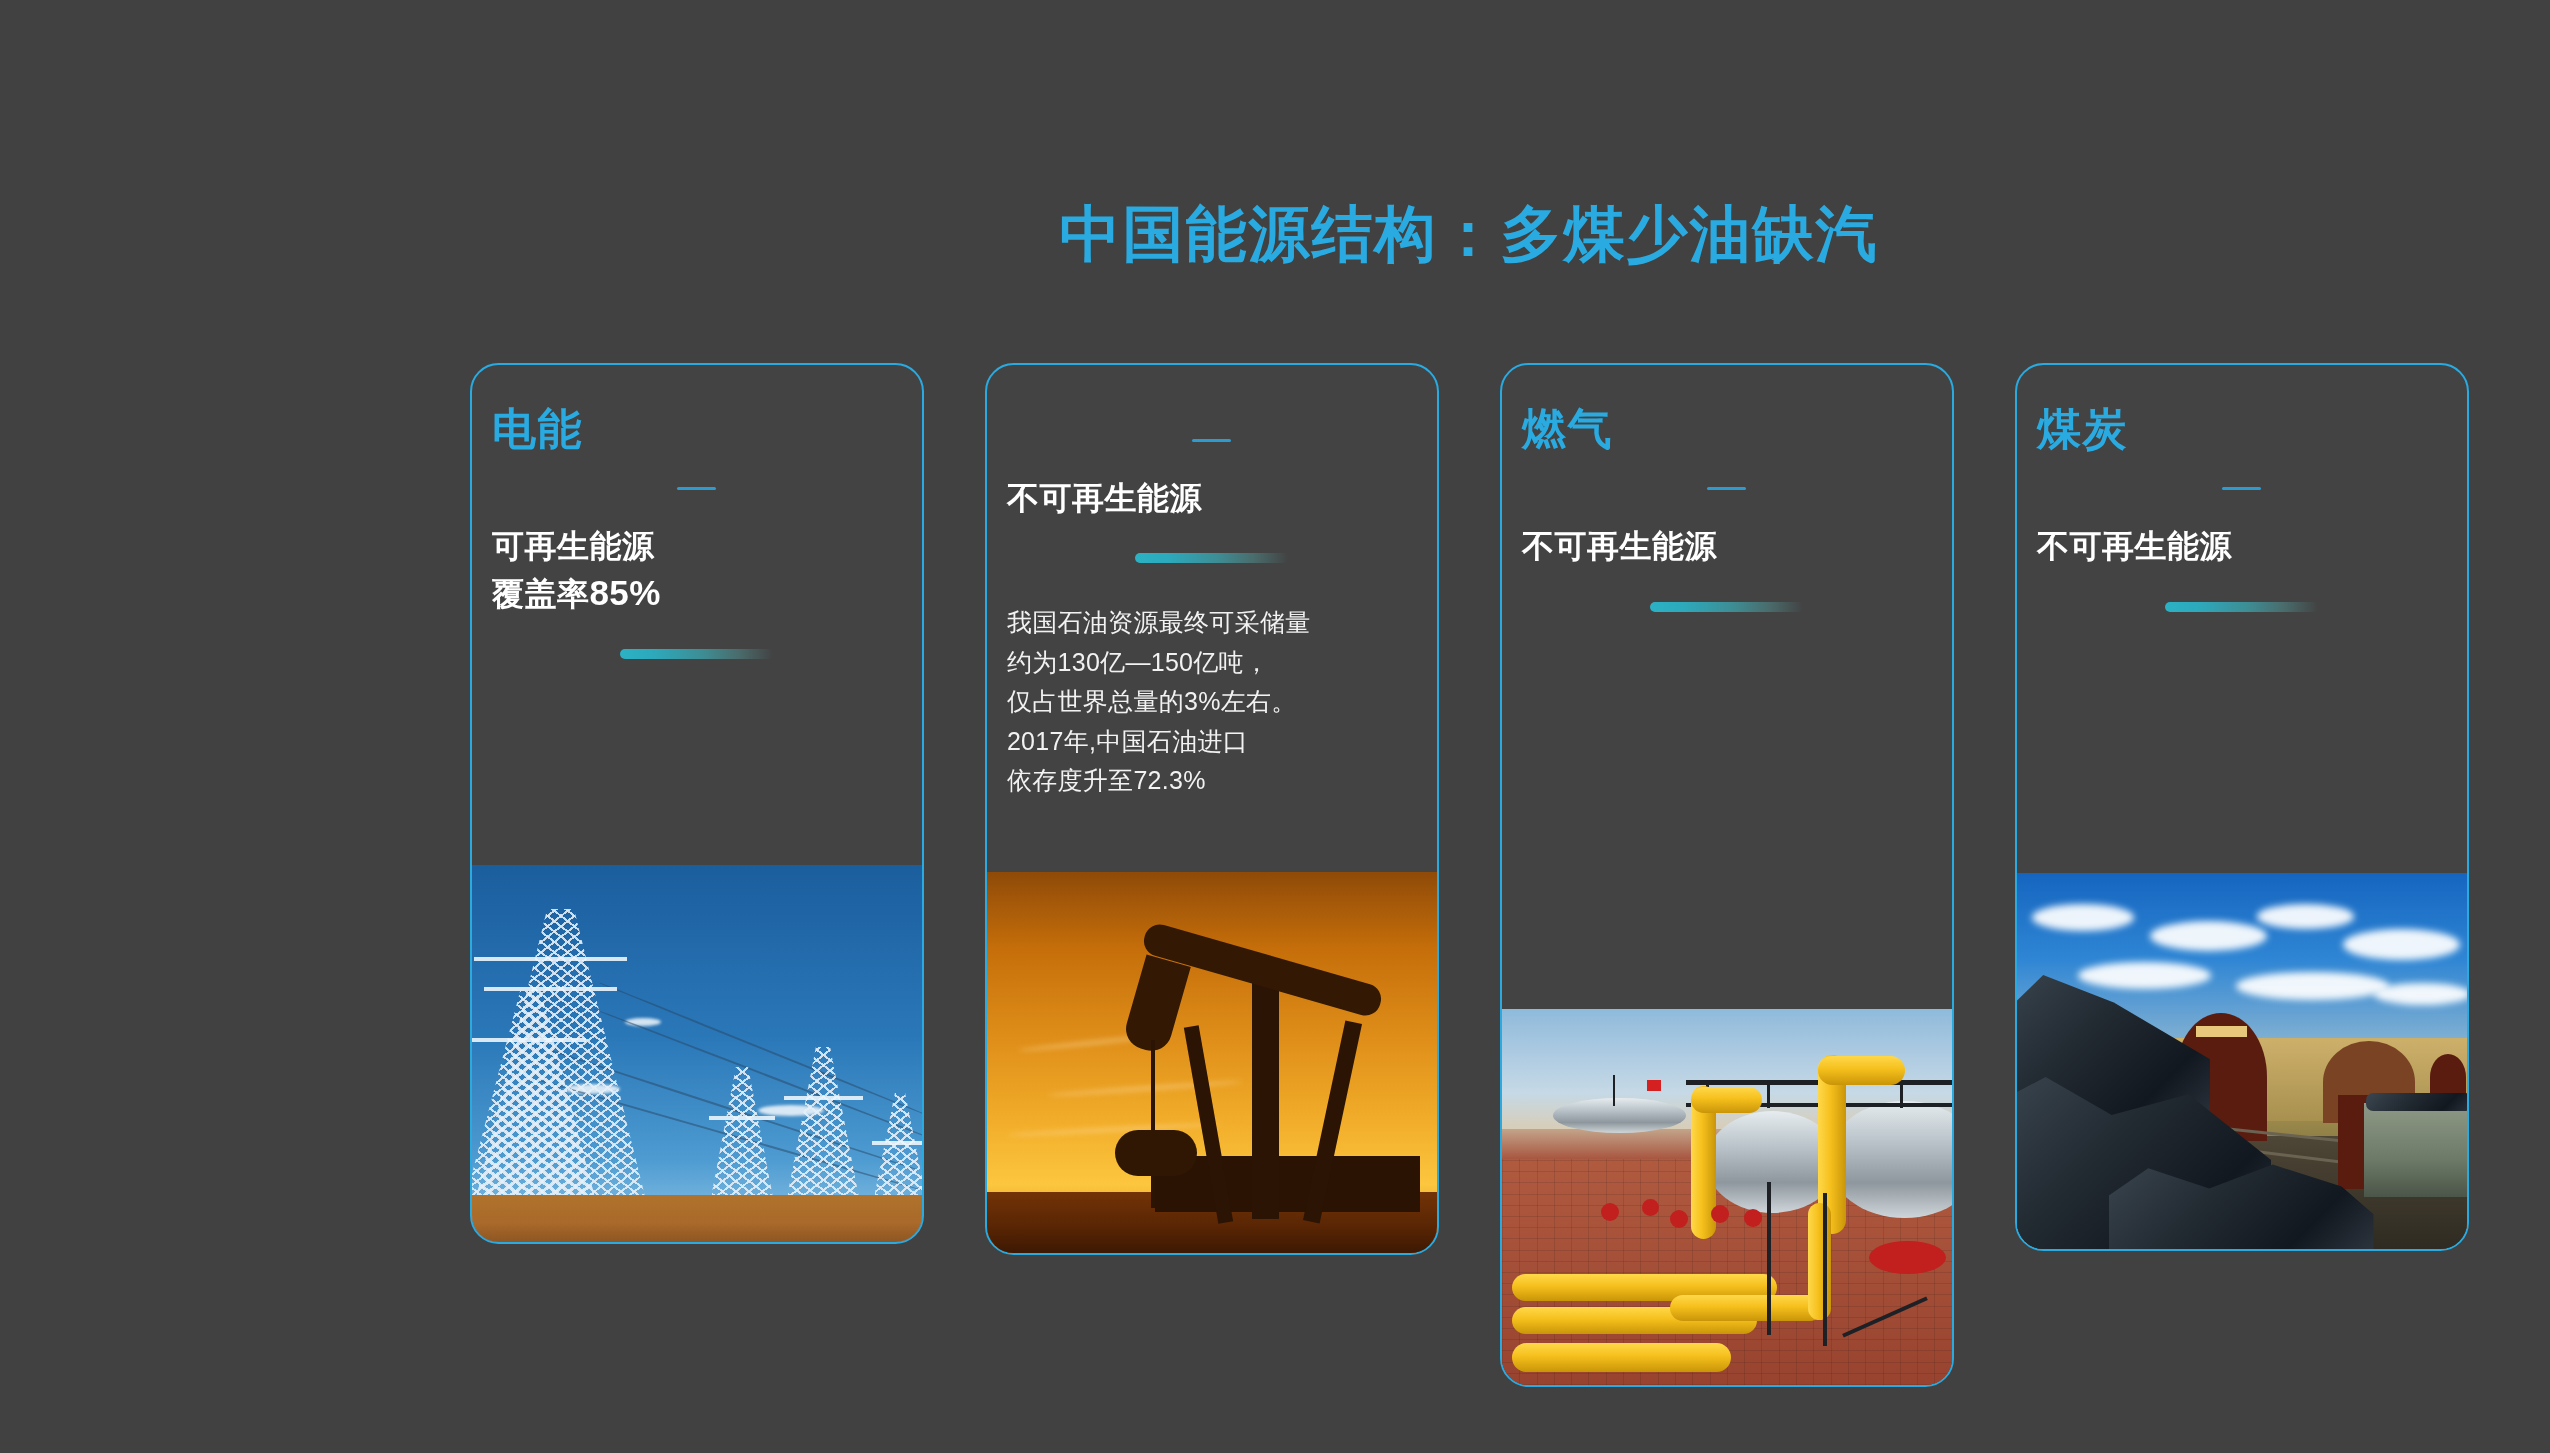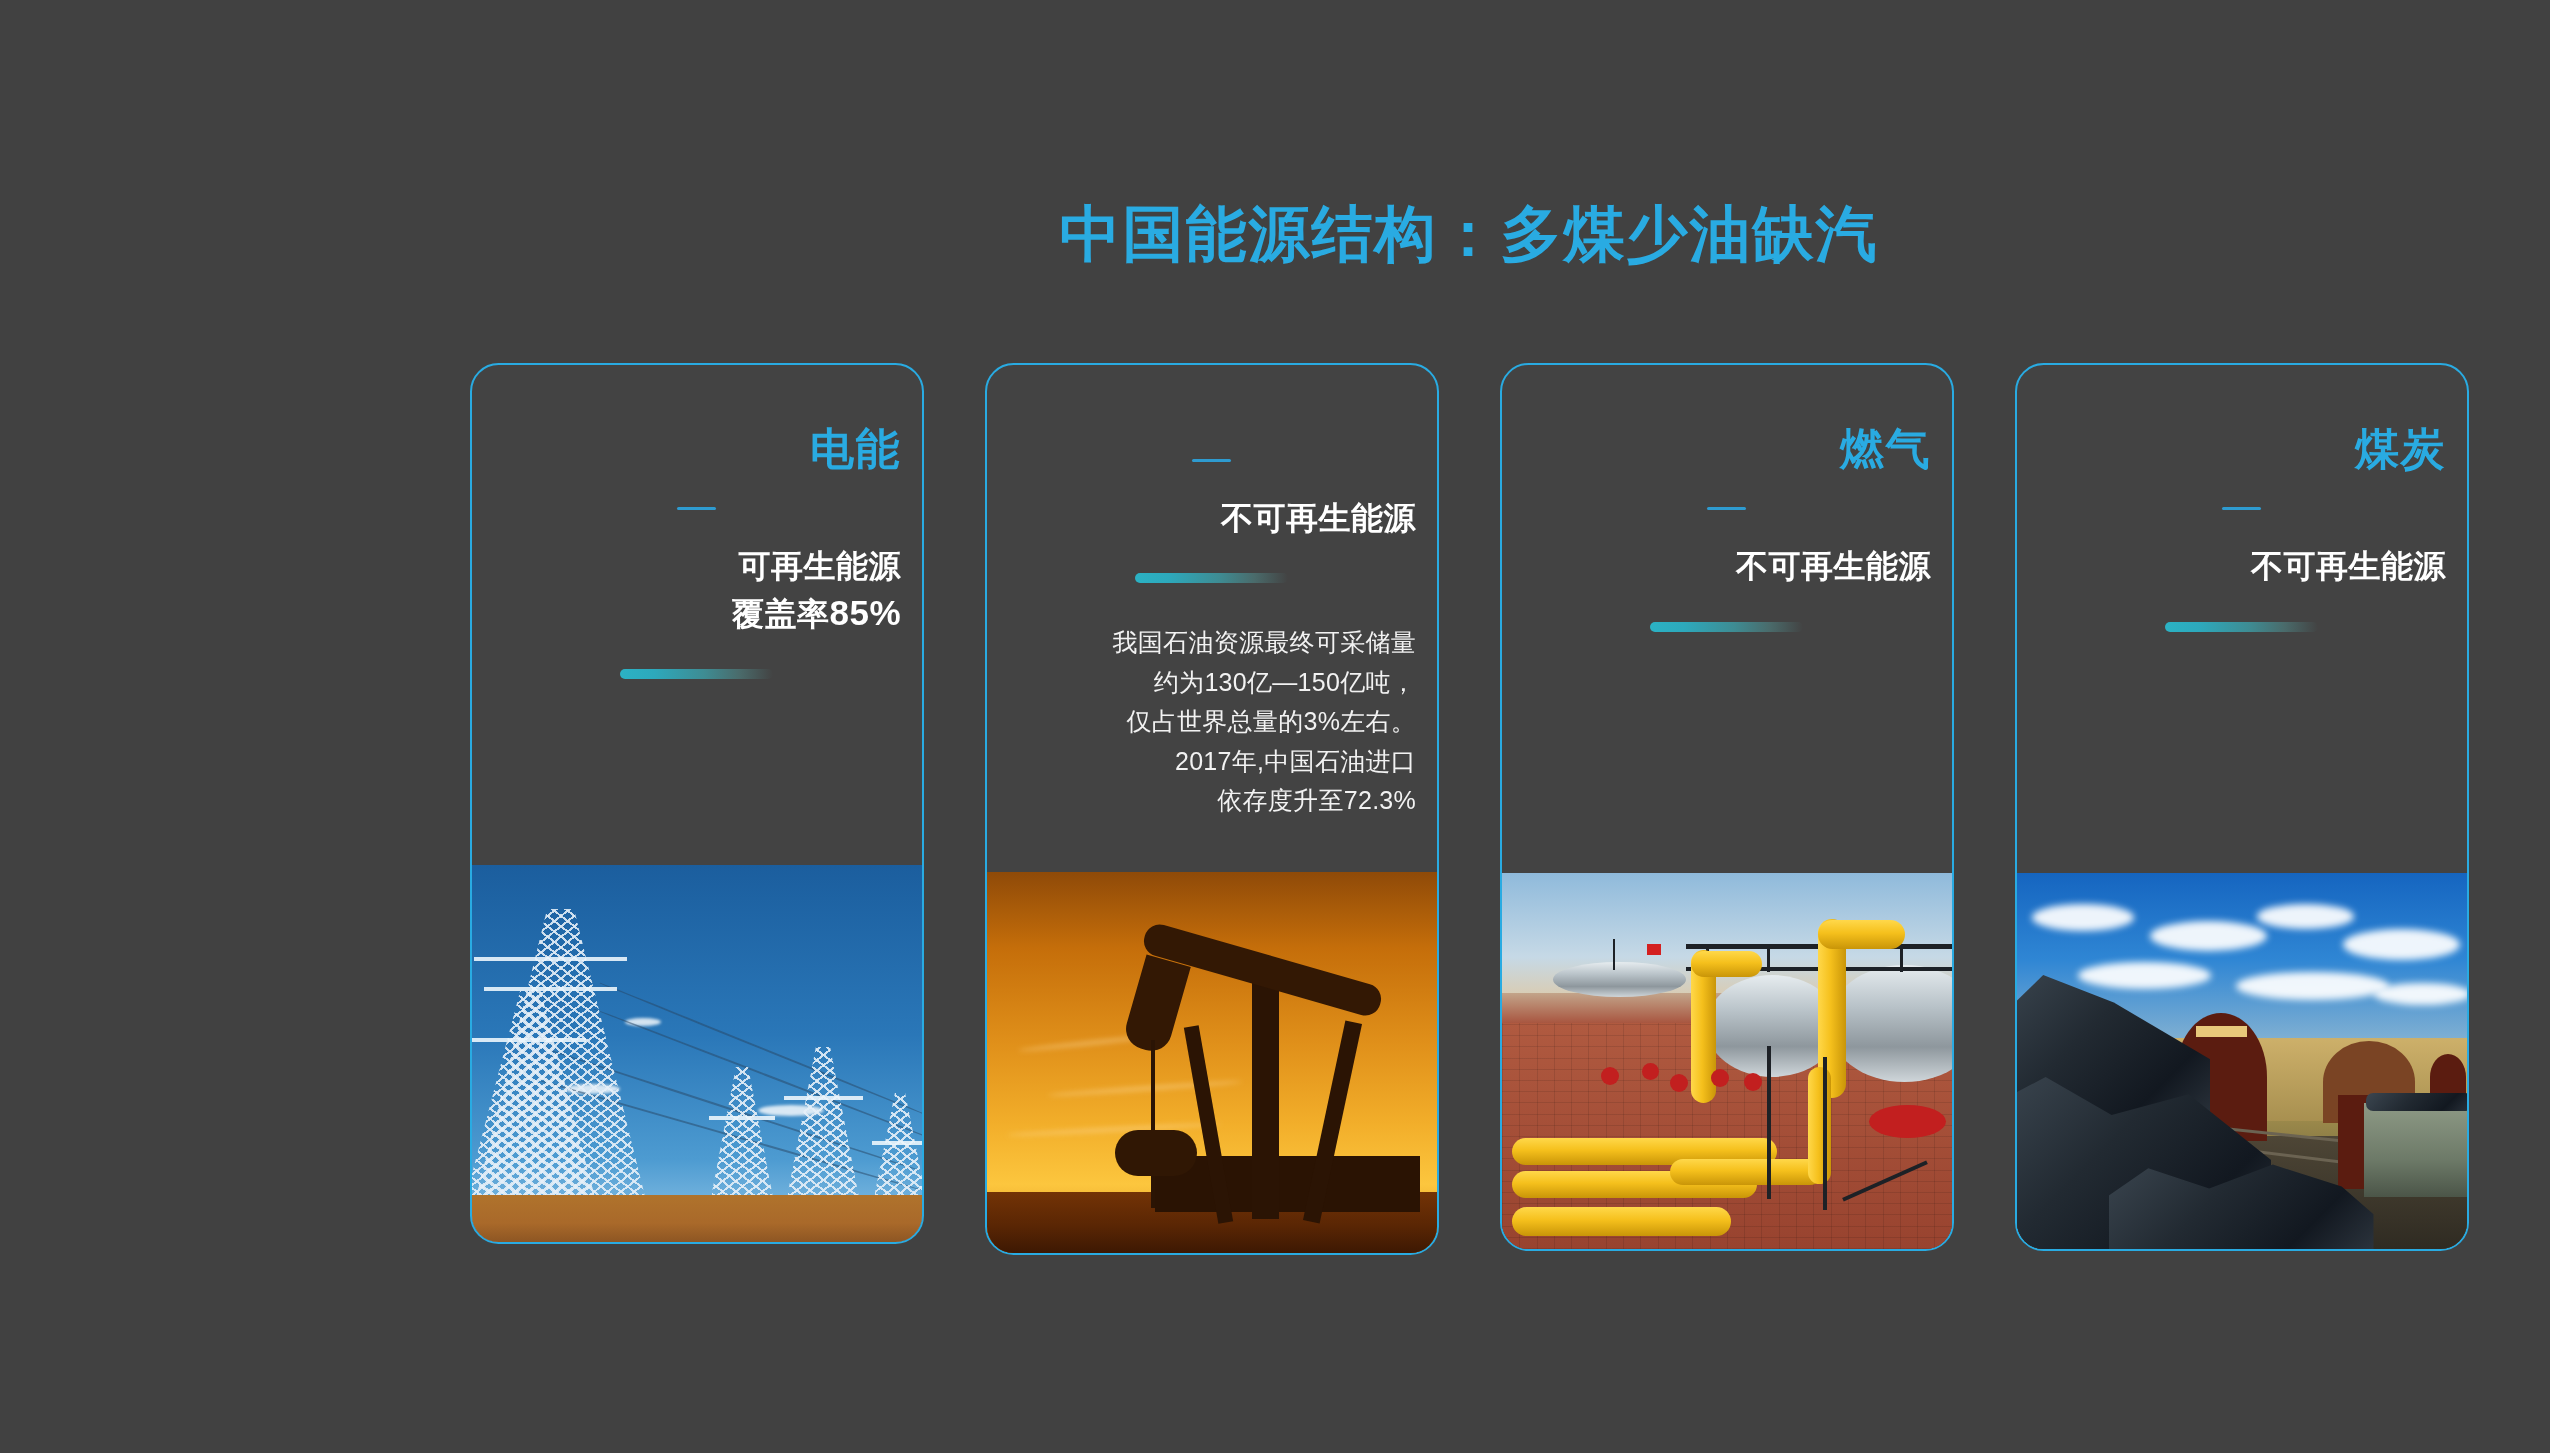--- a/index.html
+++ b/index.html
@@ -37,29 +37,28 @@
     border:2.6px solid #29ABE2;
     border-radius:28.6px;
     background:#434343;
     overflow:hidden;
     display:flex;
     flex-direction:column;
     box-sizing:border-box;
   }
   .card.c1{height:881px;}
   .card.c2{height:892px;}
-  .card.c3{height:888px;}
+  .card.c3{height:1024px;}
   .card.c4{height:888px;}
 
   .card-body{
     flex:0 0 auto;
     padding:40px 20.4px 0 20.4px;
-    text-align:right;
+    text-align:left;
     box-sizing:border-box;
-    margin-top:20px;
   }
   .card-title{
     color:#29ABE2;
     font-size:44px;
     font-weight:bold;
     line-height:1.1;
     letter-spacing:1.5px;
   }
   .rule{
     width:39px;height:3.1px;

